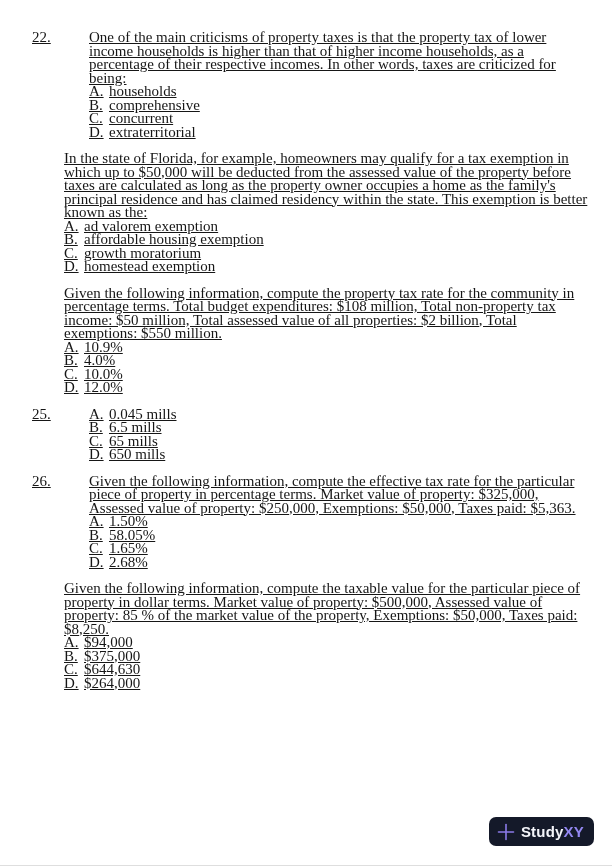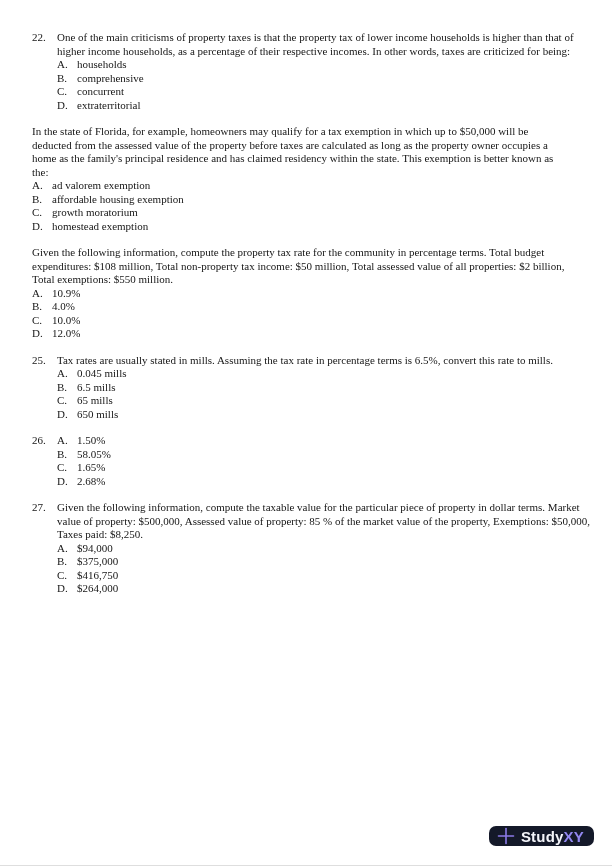--- a/index.html
+++ b/index.html
@@ -21,49 +21,51 @@
     background: #ffffff;
     border-bottom: 1px solid #dedede;
     box-sizing: border-box;
   }
   .content {
     padding: 31px 20px 0 32px;
   }
   .question {
     display: flex;
     margin-bottom: 13px;
-    font-size: 11px;
+    font-size: 15px;
     line-height: 13.5px;
+    text-decoration: underline;
   }
   .qnum {
     flex: 0 0 25px;
     width: 25px;
   }
   .qbody {
     flex: 1;
     max-width: 535px;
+    margin-left: 32px;
   }
   .qtext {
     margin: 0;
   }
   .option {
     display: flex;
   }
   .opt-letter {
     flex: 0 0 20px;
     width: 20px;
   }
   .opt-label {
     flex: 1;
   }
   .brand-badge {
     position: absolute;
     right: 18px;
     bottom: 19px;
-    height: 20px;
+    height: 29px;
     background: #141929;
     border-radius: 7px;
     display: flex;
     align-items: center;
     padding: 0 10px 0 8px;
     box-sizing: border-box;
   }
   .brand-plus {
     width: 18px;
     height: 18px;
@@ -151,21 +153,20 @@
         <div class="option">
           <span class="opt-letter">D.</span>
           <span class="opt-label">12.0%</span>
         </div>
       </div>
     </div>
 
     <div class="question">
       <div class="qnum">25.</div>
       <div class="qbody">
-        <p class="qtext">Tax rates are usually stated in mills. Assuming the tax rate in percentage terms is 6.5%, convert this rate to mills.</p>
         <div class="option">
           <span class="opt-letter">A.</span>
           <span class="opt-label">0.045 mills</span>
         </div>
         <div class="option">
           <span class="opt-letter">B.</span>
           <span class="opt-label">6.5 mills</span>
         </div>
         <div class="option">
           <span class="opt-letter">C.</span>
@@ -174,54 +175,54 @@
         <div class="option">
           <span class="opt-letter">D.</span>
           <span class="opt-label">650 mills</span>
         </div>
       </div>
     </div>
 
     <div class="question">
       <div class="qnum">26.</div>
       <div class="qbody">
+        <p class="qtext">Given the following information, compute the effective tax rate for the particular piece of property in percentage terms. Market value of property: $325,000, Assessed value of property: $250,000, Exemptions: $50,000, Taxes paid: $5,363.</p>
         <div class="option">
           <span class="opt-letter">A.</span>
           <span class="opt-label">1.50%</span>
         </div>
         <div class="option">
           <span class="opt-letter">B.</span>
           <span class="opt-label">58.05%</span>
         </div>
         <div class="option">
           <span class="opt-letter">C.</span>
           <span class="opt-label">1.65%</span>
         </div>
         <div class="option">
           <span class="opt-letter">D.</span>
           <span class="opt-label">2.68%</span>
         </div>
       </div>
     </div>
 
     <div class="question">
-      <div class="qnum">27.</div>
       <div class="qbody">
         <p class="qtext">Given the following information, compute the taxable value for the particular piece of property in dollar terms. Market value of property: $500,000, Assessed value of property: 85 % of the market value of the property, Exemptions: $50,000, Taxes paid: $8,250.</p>
         <div class="option">
           <span class="opt-letter">A.</span>
           <span class="opt-label">$94,000</span>
         </div>
         <div class="option">
           <span class="opt-letter">B.</span>
           <span class="opt-label">$375,000</span>
         </div>
         <div class="option">
           <span class="opt-letter">C.</span>
-          <span class="opt-label">$416,750</span>
+          <span class="opt-label">$644,630</span>
         </div>
         <div class="option">
           <span class="opt-letter">D.</span>
           <span class="opt-label">$264,000</span>
         </div>
       </div>
     </div>
 
   </div>
 

